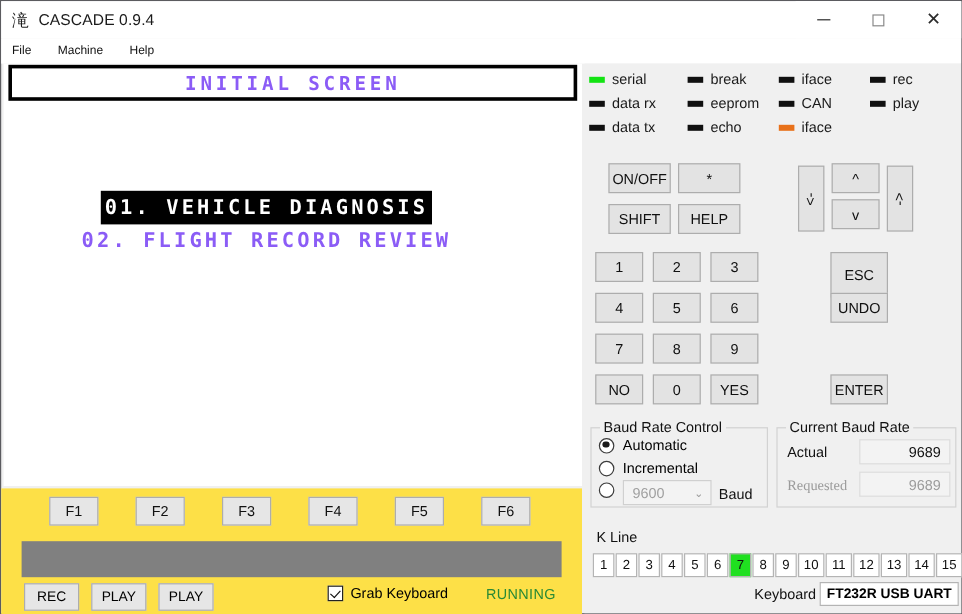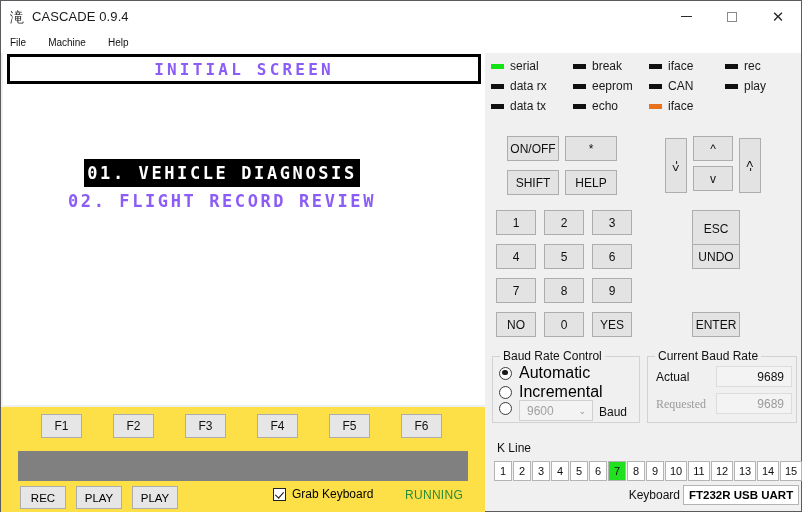--- a/index.html
+++ b/index.html
@@ -278,21 +278,21 @@
     top: -8px; left: 7px;
     background: #f0f0f0;
     padding: 0 3px;
     font-size: 12px;
     color: #111;
   }
   .radio-row {
     position: absolute;
     display: flex;
     align-items: center;
-    font-size: 16px;
+    font-size: 12px;
     text-align: right;
   }
   .radio {
     width: 13px; height: 13px;
     border: 1.4px solid #3b3b3b;
     border-radius: 50%;
     box-sizing: border-box;
     background: #fff;
     margin-right: 7px;
     position: relative;

